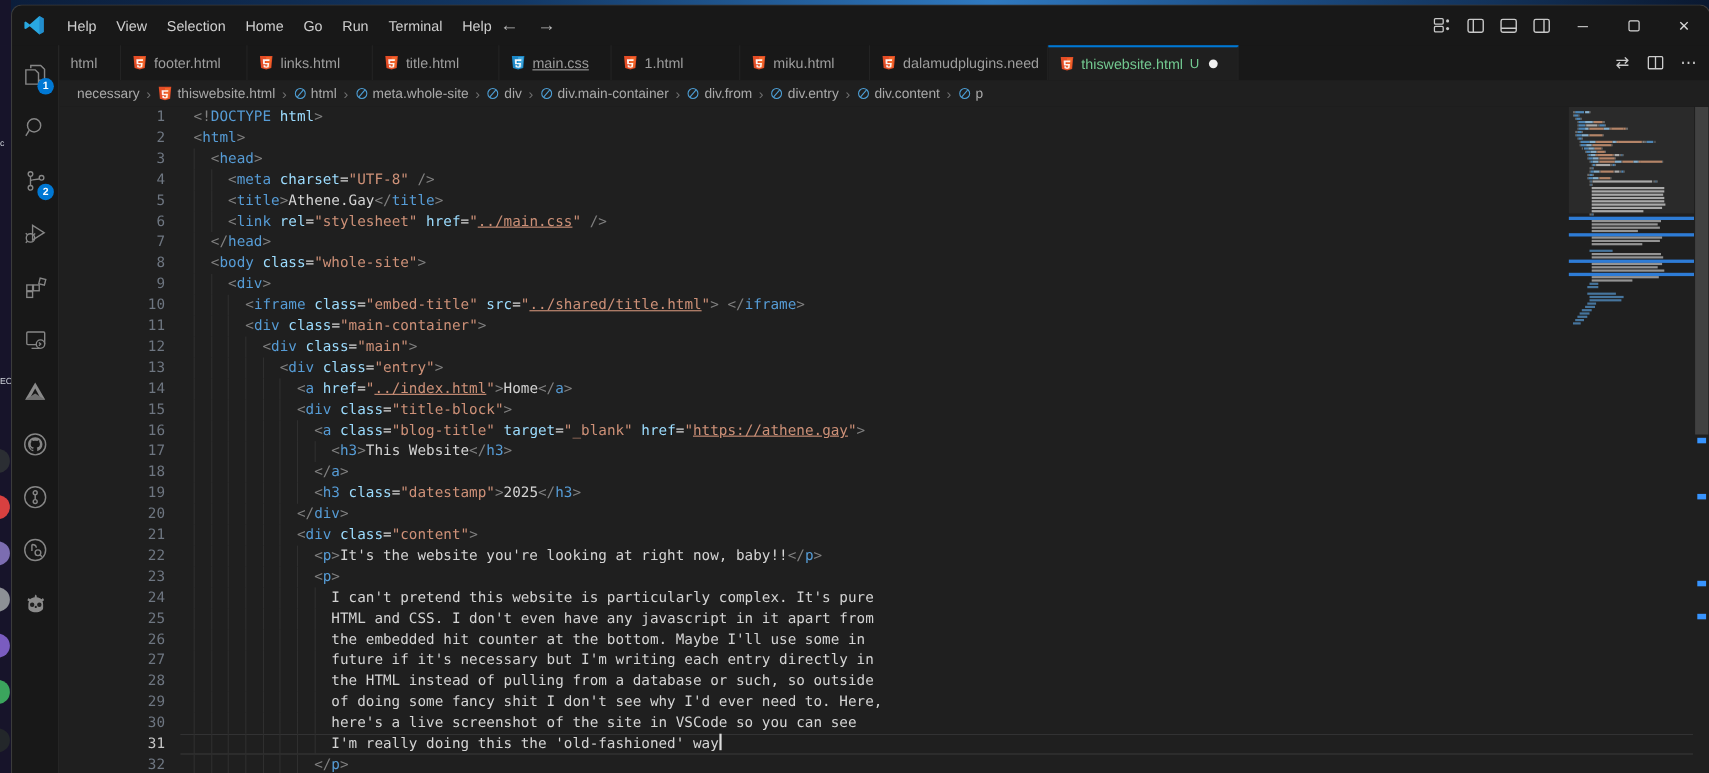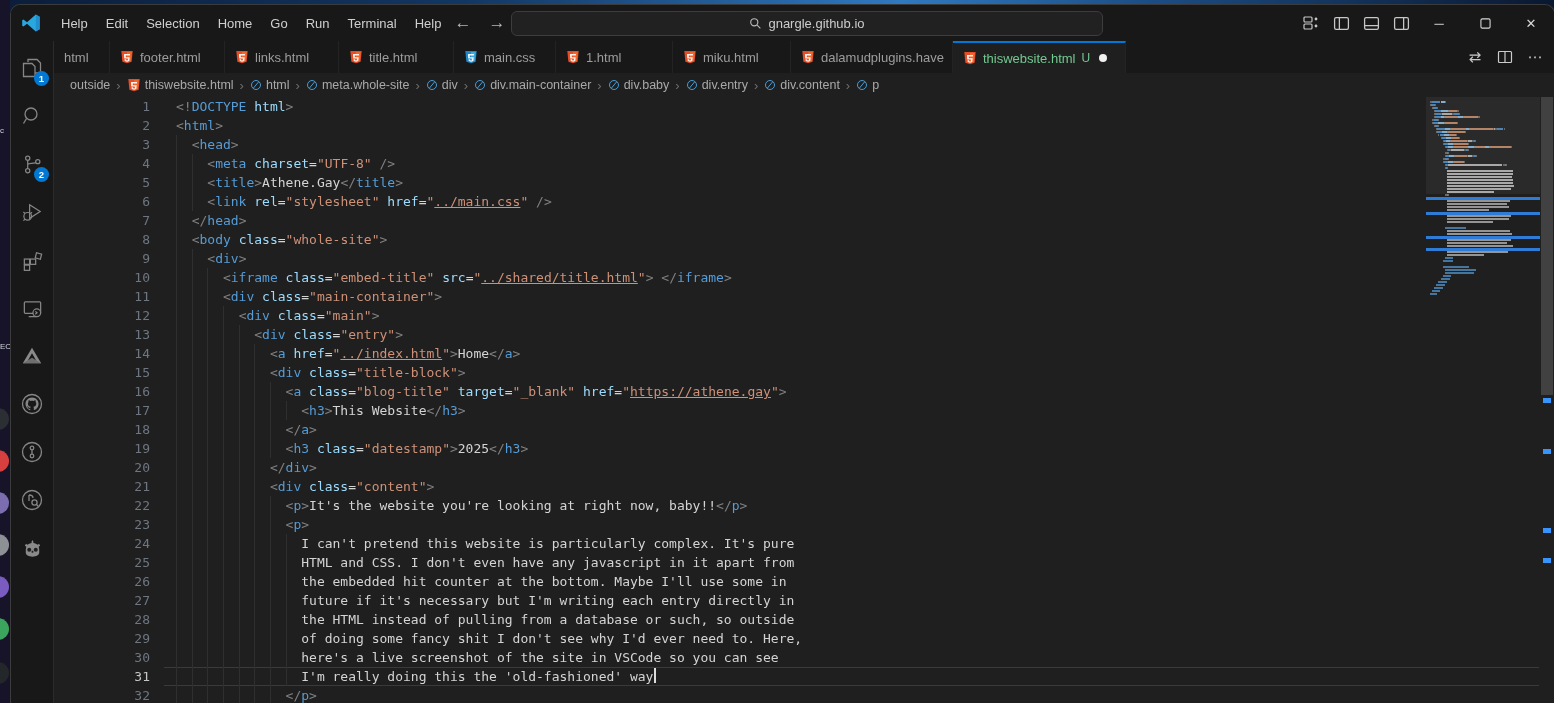--- a/index.html
+++ b/index.html
@@ -90,38 +90,31 @@
 
 <div class="window">
 
   <div class="titlebar">
     <svg class="vscode-logo" viewBox="0 0 100 100">
       <path fill="#29a8e0" d="M74 8 L30 46 12 33 6 36 6 64 12 67 30 54 74 92 94 81 94 19 Z"></path>
       <path fill="#1f7fc4" d="M74 8 L94 19 94 81 74 92 Z" opacity="0.65"></path>
     </svg>
     <div id="menus" style="display:flex">
         <div class="menu-item">Help</div>
-        <div class="menu-item">Edit</div>
+        <div class="menu-item">View</div>
         <div class="menu-item">Selection</div>
         <div class="menu-item">Home</div>
         <div class="menu-item">Go</div>
         <div class="menu-item">Run</div>
         <div class="menu-item">Terminal</div>
         <div class="menu-item">Help</div>
       </div>
     <div class="nav-arrows">
       <span>←</span>
       <span>→</span>
-    </div>
-    <div class="searchbox">
-      <svg width="13" height="13" viewBox="0 0 16 16">
-        <circle cx="6.5" cy="6.5" r="4.4" fill="none" stroke="#bbbbbb" stroke-width="1.4"></circle>
-        <line x1="10" y1="10" x2="14" y2="14" stroke="#bbbbbb" stroke-width="1.4"></line>
-      </svg>
-      <span>gnargle.github.io</span>
     </div>
     <div class="tb-right">
       <span class="tb-icon">
         <svg width="16" height="16" viewBox="0 0 16 16" fill="none" stroke="#c8c8c8" stroke-width="1.2">
           <rect x="1" y="2" width="8" height="5" rx="1"></rect>
             <rect x="1" y="9" width="8" height="5" rx="1"></rect>
           <circle cx="13" cy="4" r="1.4" fill="#c8c8c8" stroke="none"></circle>
             <circle cx="13" cy="11" r="1.4" fill="#c8c8c8" stroke="none"></circle>
         </svg>
         </span>
@@ -271,21 +264,21 @@
           <div class="tab" style="width: 115px;">
             <span class="ticon">
               <svg width="14" height="14" viewBox="0 0 16 16">
                 <path d="M1.5 1 H14.5 L13.3 13.5 8 15 2.7 13.5 Z" fill="#e44d26"></path>
                 <path d="M8 2.2 V13.9 L12.4 12.6 13.4 2.2 Z" fill="#f1662a"></path>
                 <path d="M4.5 4.5 h7 l-.2 1.8 H6.6 v1.9 h4.5 l-.5 4.4 L8 13.3 5.4 12.6 5.2 10.6 h1.8 l.1 1 1 .3 1-.3.2-1.9 H4.8 Z" fill="#ffffff" opacity="0.92"></path>
               </svg>
             </span>
             <span>title.html</span>
           </div>
-          <div class="tab" style="width: 102px;">
+          <div class="tab" style="width: 102px; text-decoration: underline;">
             <span class="ticon">
               <svg width="14" height="14" viewBox="0 0 16 16">
                 <path d="M1.5 1 H14.5 L13.3 13.5 8 15 2.7 13.5 Z" fill="#1c88c7"></path>
                 <path d="M8 2.2 V13.9 L12.4 12.6 13.4 2.2 Z" fill="#41a7dd"></path>
                 <path d="M4.5 4.5 h7 l-.2 1.8 H6.6 v1.9 h4.5 l-.5 4.4 L8 13.3 5.4 12.6 5.2 10.6 h1.8 l.1 1 1 .3 1-.3.2-1.9 H4.8 Z" fill="#ffffff" opacity="0.92"></path>
               </svg>
             </span>
             <span>main.css</span>
           </div>
           <div class="tab" style="width: 117px;">
@@ -309,21 +302,21 @@
             <span>miku.html</span>
           </div>
           <div class="tab" style="width: 162px;">
             <span class="ticon">
               <svg width="14" height="14" viewBox="0 0 16 16">
                 <path d="M1.5 1 H14.5 L13.3 13.5 8 15 2.7 13.5 Z" fill="#e44d26"></path>
                 <path d="M8 2.2 V13.9 L12.4 12.6 13.4 2.2 Z" fill="#f1662a"></path>
                 <path d="M4.5 4.5 h7 l-.2 1.8 H6.6 v1.9 h4.5 l-.5 4.4 L8 13.3 5.4 12.6 5.2 10.6 h1.8 l.1 1 1 .3 1-.3.2-1.9 H4.8 Z" fill="#ffffff" opacity="0.92"></path>
               </svg>
             </span>
-            <span>dalamudplugins.have</span>
+            <span>dalamudplugins.need</span>
           </div>
           <div class="tab active" style="width: 173px;">
             <span class="ticon">
               <svg width="14" height="14" viewBox="0 0 16 16">
                 <path d="M1.5 1 H14.5 L13.3 13.5 8 15 2.7 13.5 Z" fill="#e44d26"></path>
                 <path d="M8 2.2 V13.9 L12.4 12.6 13.4 2.2 Z" fill="#f1662a"></path>
                 <path d="M4.5 4.5 h7 l-.2 1.8 H6.6 v1.9 h4.5 l-.5 4.4 L8 13.3 5.4 12.6 5.2 10.6 h1.8 l.1 1 1 .3 1-.3.2-1.9 H4.8 Z" fill="#ffffff" opacity="0.92"></path>
               </svg>
             </span>
             <span>thiswebsite.html</span>
@@ -335,21 +328,21 @@
             <span class="tb-icon">
               <svg width="16" height="16" viewBox="0 0 16 16" fill="none" stroke="#cccccc" stroke-width="1.2">
                 <rect x="1.5" y="2.5" width="13" height="11" rx="1"></rect>
                 <line x1="8" y1="2.5" x2="8" y2="13.5"></line>
               </svg>
             </span>
             <span class="tb-icon" style="font-size: 15px;">⋯</span>
           </div>
         </div>
       <div class="breadcrumb" id="breadcrumb">
-          <span class="bc-item">outside</span>
+          <span class="bc-item">necessary</span>
           <span class="bc-sep">›</span>
           <span class="bc-item">
             <svg width="14" height="14" viewBox="0 0 16 16">
               <path d="M1.5 1 H14.5 L13.3 13.5 8 15 2.7 13.5 Z" fill="#e44d26"></path>
               <path d="M8 2.2 V13.9 L12.4 12.6 13.4 2.2 Z" fill="#f1662a"></path>
               <path d="M4.5 4.5 h7 l-.2 1.8 H6.6 v1.9 h4.5 l-.5 4.4 L8 13.3 5.4 12.6 5.2 10.6 h1.8 l.1 1 1 .3 1-.3.2-1.9 H4.8 Z" fill="#ffffff" opacity="0.92"></path>
             </svg>
             <span>thiswebsite.html</span>
           </span>
           <span class="bc-sep">›</span>
@@ -383,21 +376,21 @@
               <line x1="11.5" y1="3.8" x2="4.5" y2="12.2" stroke="#4d9fd6" stroke-width="1.3"></line>
             </svg>
             <span>div.main-container</span>
           </span>
           <span class="bc-sep">›</span>
           <span class="bc-item">
             <svg width="12" height="12" viewBox="0 0 16 16">
               <circle cx="8" cy="8" r="6" fill="none" stroke="#4d9fd6" stroke-width="1.3"></circle>
               <line x1="11.5" y1="3.8" x2="4.5" y2="12.2" stroke="#4d9fd6" stroke-width="1.3"></line>
             </svg>
-            <span>div.baby</span>
+            <span>div.from</span>
           </span>
           <span class="bc-sep">›</span>
           <span class="bc-item">
             <svg width="12" height="12" viewBox="0 0 16 16">
               <circle cx="8" cy="8" r="6" fill="none" stroke="#4d9fd6" stroke-width="1.3"></circle>
               <line x1="11.5" y1="3.8" x2="4.5" y2="12.2" stroke="#4d9fd6" stroke-width="1.3"></line>
             </svg>
             <span>div.entry</span>
           </span>
           <span class="bc-sep">›</span>

